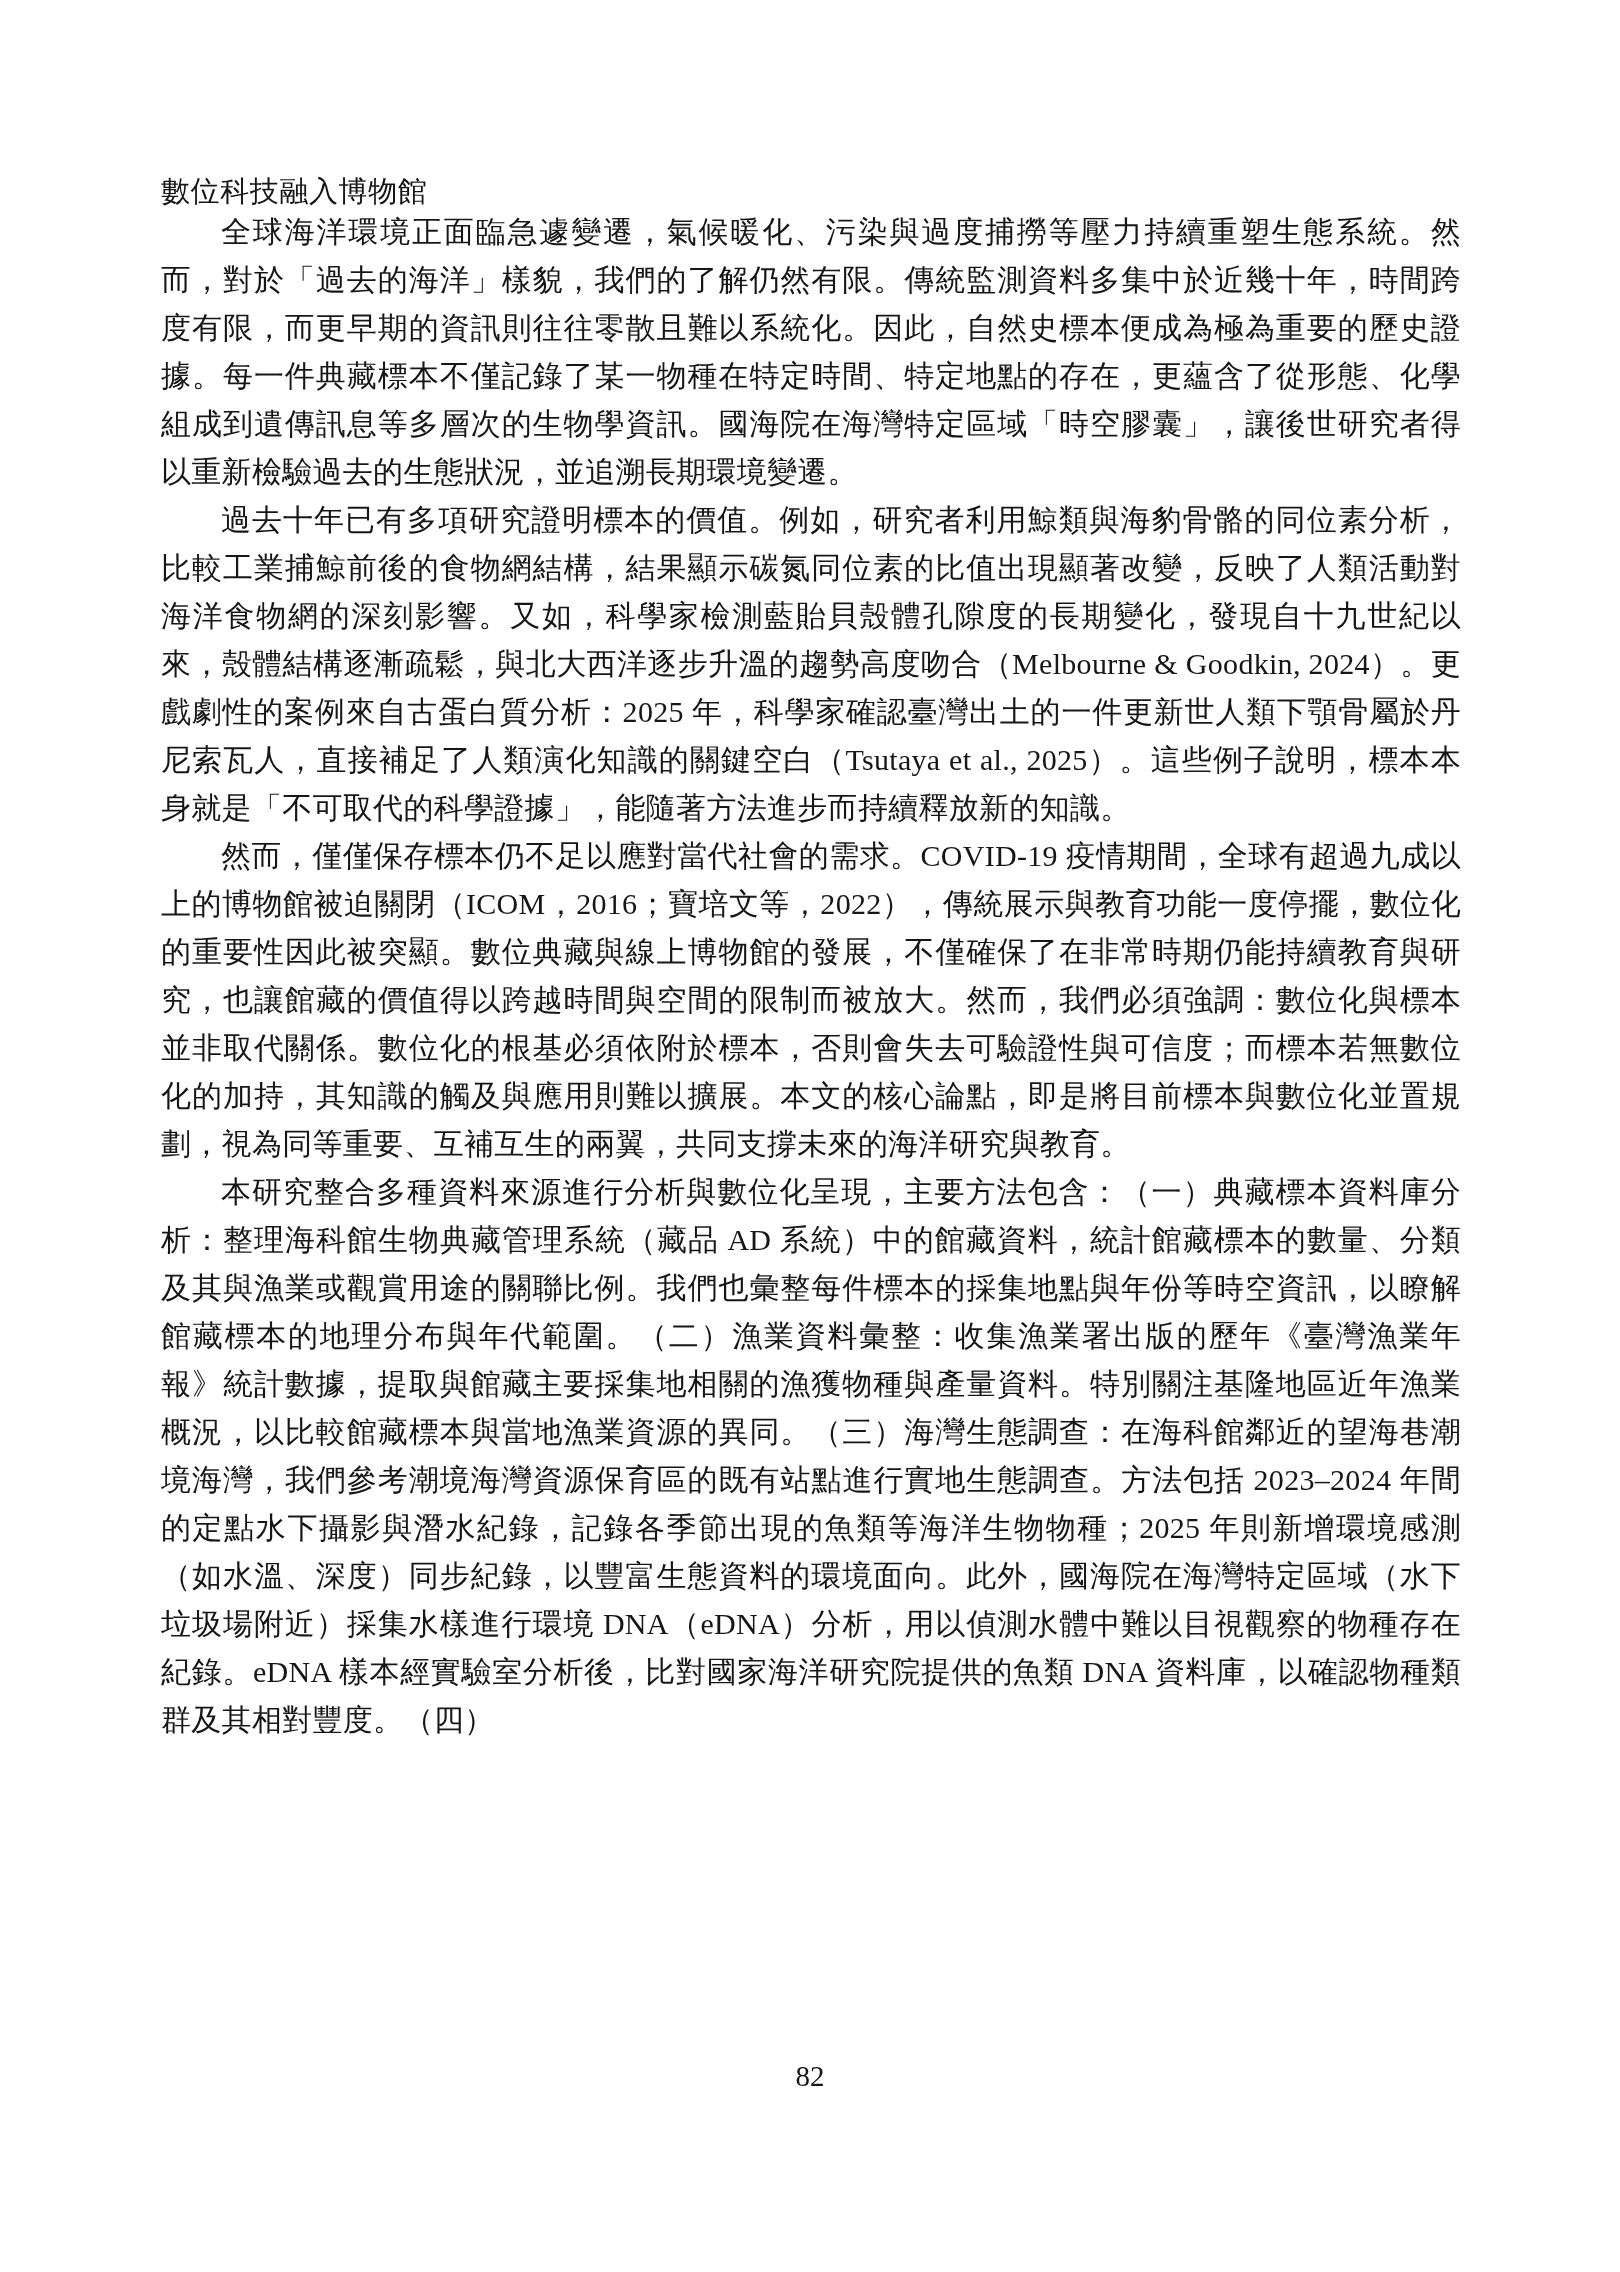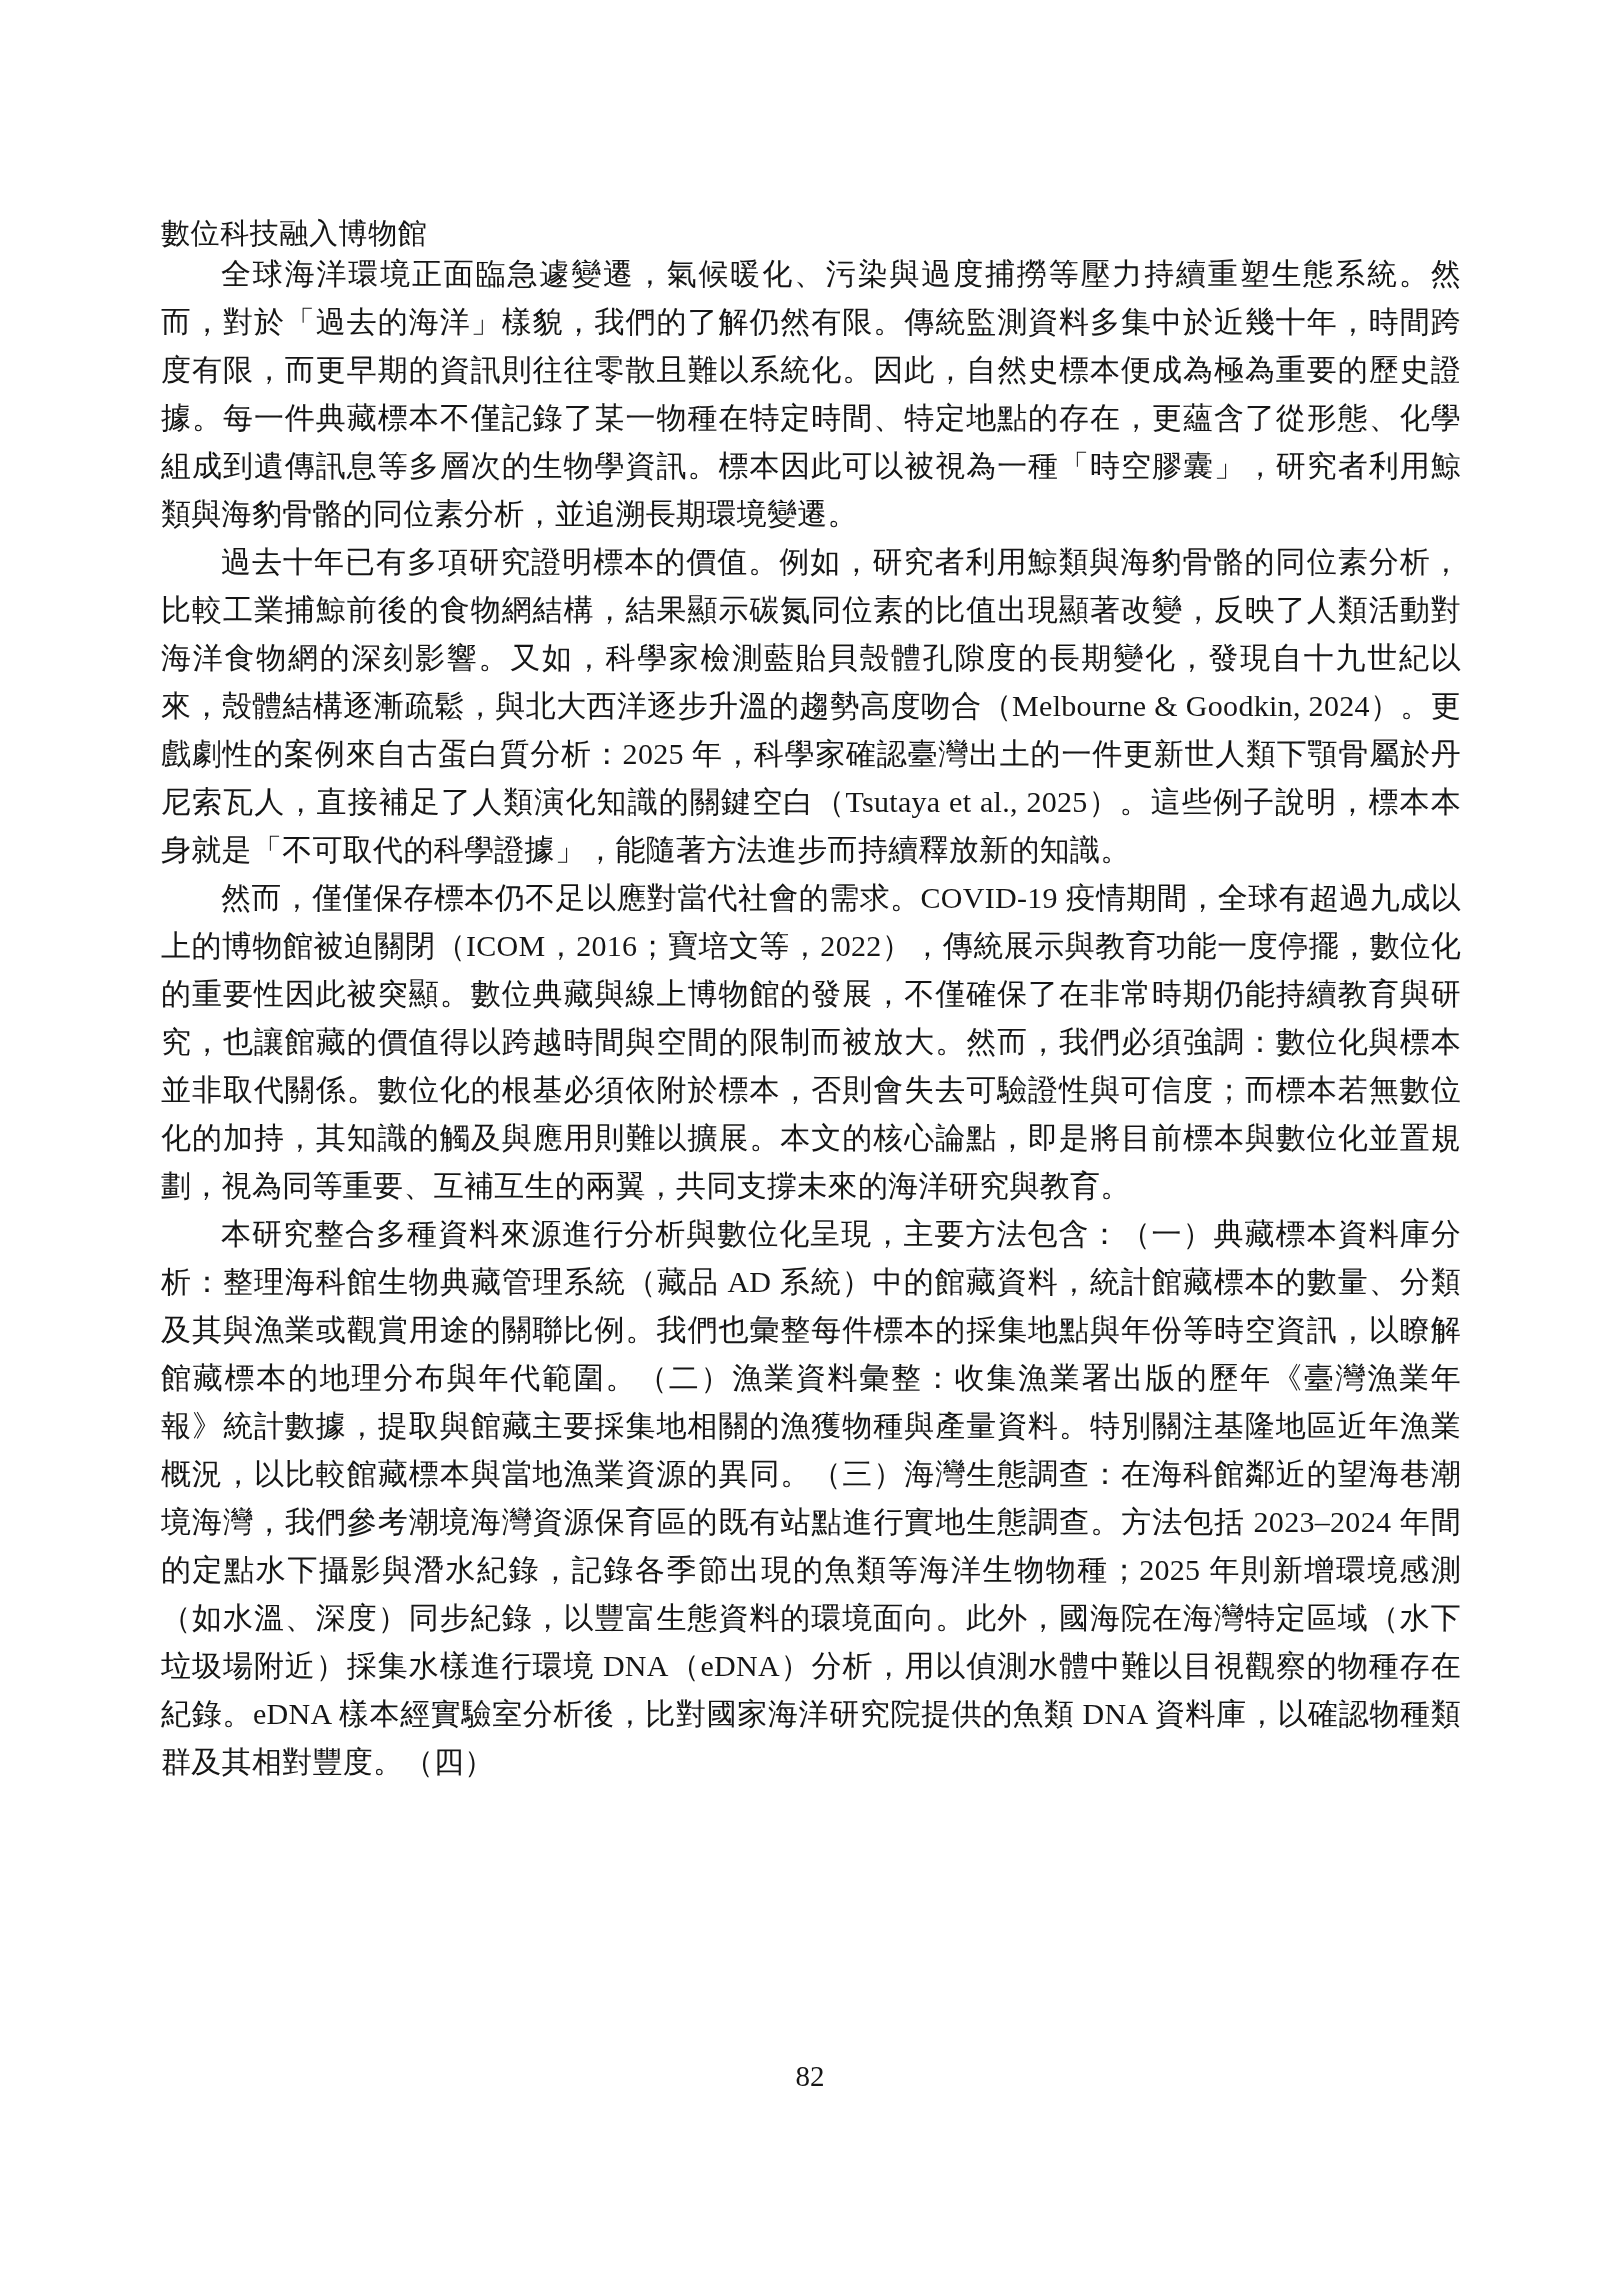--- a/index.html
+++ b/index.html
@@ -15,21 +15,20 @@
     color: #161616;
     font-family: "Liberation Serif", "DejaVu Serif", serif;
     overflow: hidden;
     box-sizing: border-box;
   }
   .content {
     position: absolute;
     left: 161px;
     top: 0;
     width: 1300px;
-    margin-top: 42px;
   }
   .running-head {
     display: block;
     margin-top: 174px;
     font-size: 29px;
     line-height: 34px;
     font-weight: 400;
     letter-spacing: 0.6px;
   }
   h2.section-heading {
@@ -60,21 +59,21 @@
 </style>
 </head>
 <body>
 
 <div class="page">
   <div class="content">
 
     <span class="running-head">數位科技融入博物館</span>
 
 
-    <p class="body-para">全球海洋環境正面臨急遽變遷，氣候暖化、污染與過度捕撈等壓力持續重塑生態系統。然而，對於「過去的海洋」樣貌，我們的了解仍然有限。傳統監測資料多集中於近幾十年，時間跨度有限，而更早期的資訊則往往零散且難以系統化。因此，自然史標本便成為極為重要的歷史證據。每一件典藏標本不僅記錄了某一物種在特定時間、特定地點的存在，更蘊含了從形態、化學組成到遺傳訊息等多層次的生物學資訊。標本因此可以被視為一種「時空膠囊」，研究者利用鯨類與海豹骨骼的同位素分析，並追溯長期環境變遷。</p>
+    <p class="body-para">全球海洋環境正面臨急遽變遷，氣候暖化、污染與過度捕撈等壓力持續重塑生態系統。然而，對於「過去的海洋」樣貌，我們的了解仍然有限。傳統監測資料多集中於近幾十年，時間跨度有限，而更早期的資訊則往往零散且難以系統化。因此，自然史標本便成為極為重要的歷史證據。每一件典藏標本不僅記錄了某一物種在特定時間、特定地點的存在，更蘊含了從形態、化學組成到遺傳訊息等多層次的生物學資訊。國海院在海灣特定區域「時空膠囊」，讓後世研究者得以重新檢驗過去的生態狀況，並追溯長期環境變遷。</p>
 
     <p class="body-para">過去十年已有多項研究證明標本的價值。例如，研究者利用鯨類與海豹骨骼的同位素分析，比較工業捕鯨前後的食物網結構，結果顯示碳氮同位素的比值出現顯著改變，反映了人類活動對海洋食物網的深刻影響。又如，科學家檢測藍貽貝殼體孔隙度的長期變化，發現自十九世紀以來，殼體結構逐漸疏鬆，與北大西洋逐步升溫的趨勢高度吻合（Melbourne &amp; Goodkin, 2024）。更戲劇性的案例來自古蛋白質分析：2025 年，科學家確認臺灣出土的一件更新世人類下顎骨屬於丹尼索瓦人，直接補足了人類演化知識的關鍵空白（Tsutaya et al., 2025）。這些例子說明，標本本身就是「不可取代的科學證據」，能隨著方法進步而持續釋放新的知識。</p>
 
     <p class="body-para">然而，僅僅保存標本仍不足以應對當代社會的需求。COVID-19 疫情期間，全球有超過九成以上的博物館被迫關閉（ICOM，2016；寶培文等，2022），傳統展示與教育功能一度停擺，數位化的重要性因此被突顯。數位典藏與線上博物館的發展，不僅確保了在非常時期仍能持續教育與研究，也讓館藏的價值得以跨越時間與空間的限制而被放大。然而，我們必須強調：數位化與標本並非取代關係。數位化的根基必須依附於標本，否則會失去可驗證性與可信度；而標本若無數位化的加持，其知識的觸及與應用則難以擴展。本文的核心論點，即是將目前標本與數位化並置規劃，視為同等重要、互補互生的兩翼，共同支撐未來的海洋研究與教育。</p>
 
 
     <p class="body-para">本研究整合多種資料來源進行分析與數位化呈現，主要方法包含：（一）典藏標本資料庫分析：整理海科館生物典藏管理系統（藏品 AD 系統）中的館藏資料，統計館藏標本的數量、分類及其與漁業或觀賞用途的關聯比例。我們也彙整每件標本的採集地點與年份等時空資訊，以瞭解館藏標本的地理分布與年代範圍。（二）漁業資料彙整：收集漁業署出版的歷年《臺灣漁業年報》統計數據，提取與館藏主要採集地相關的漁獲物種與產量資料。特別關注基隆地區近年漁業概況，以比較館藏標本與當地漁業資源的異同。（三）海灣生態調查：在海科館鄰近的望海巷潮境海灣，我們參考潮境海灣資源保育區的既有站點進行實地生態調查。方法包括 2023–2024 年間的定點水下攝影與潛水紀錄，記錄各季節出現的魚類等海洋生物物種；2025 年則新增環境感測（如水溫、深度）同步紀錄，以豐富生態資料的環境面向。此外，國海院在海灣特定區域（水下垃圾場附近）採集水樣進行環境 DNA（eDNA）分析，用以偵測水體中難以目視觀察的物種存在紀錄。eDNA 樣本經實驗室分析後，比對國家海洋研究院提供的魚類 DNA 資料庫，以確認物種類群及其相對豐度。（四）</p>
 
   </div>
 

